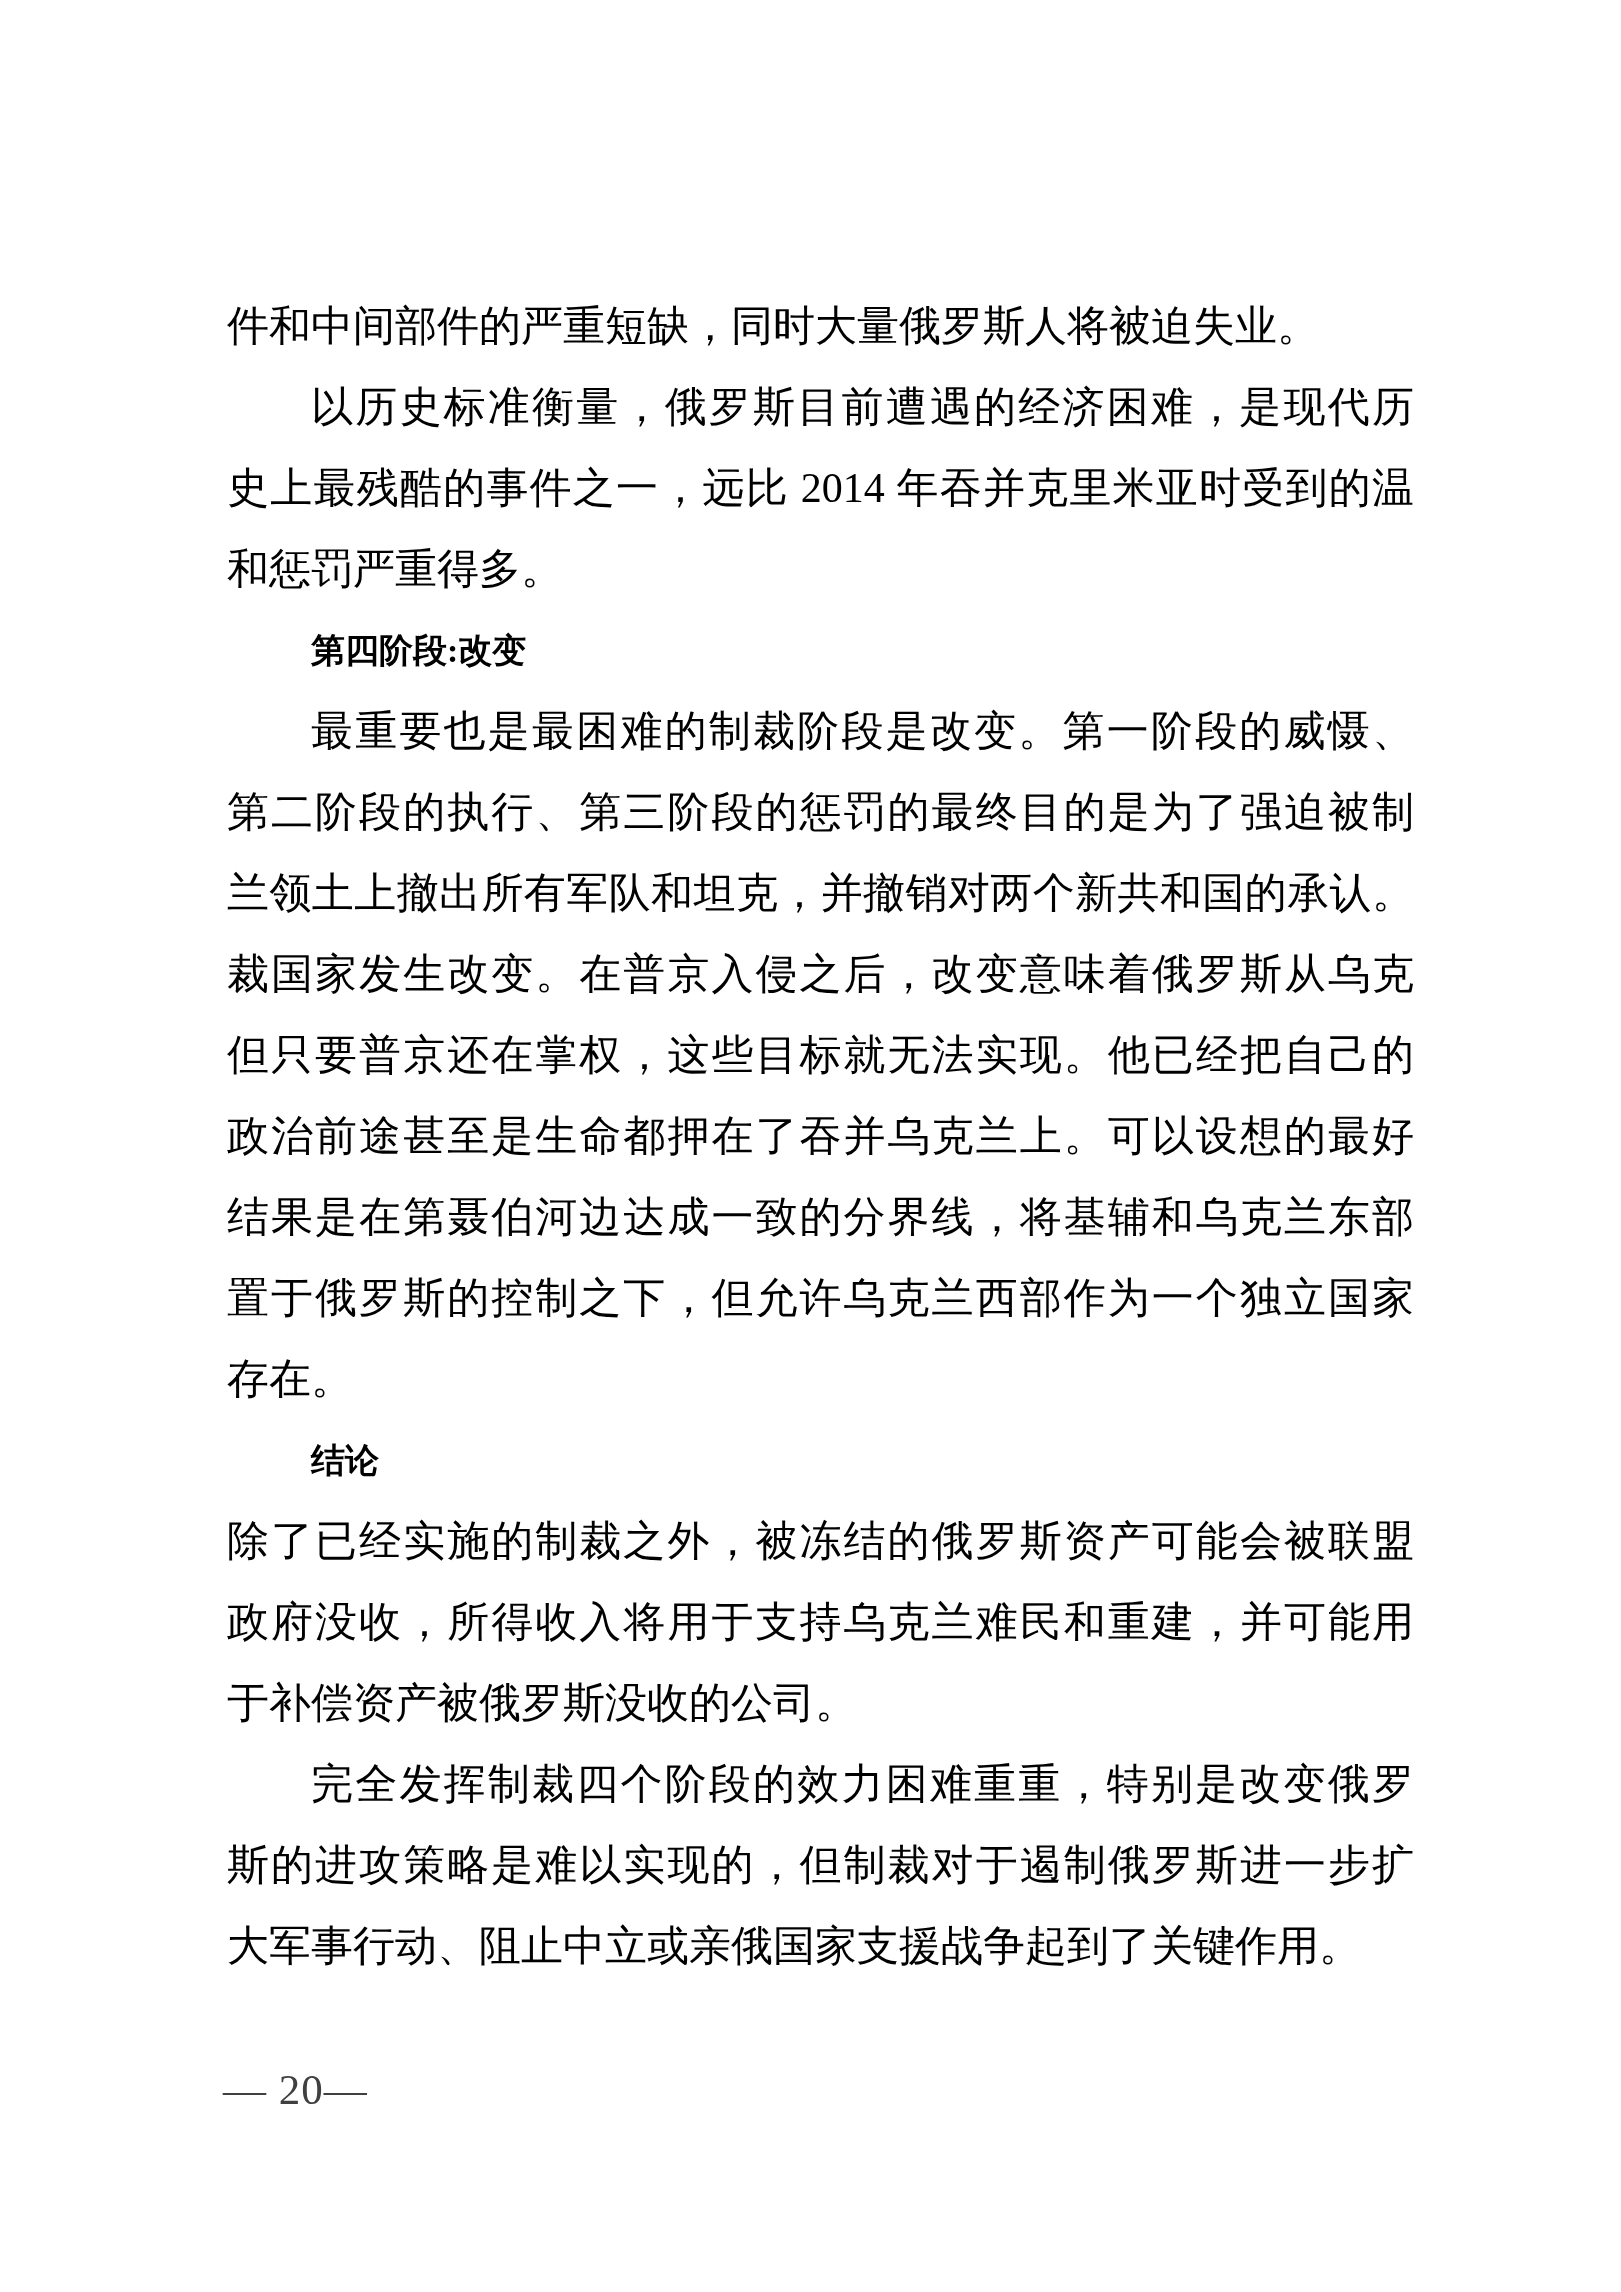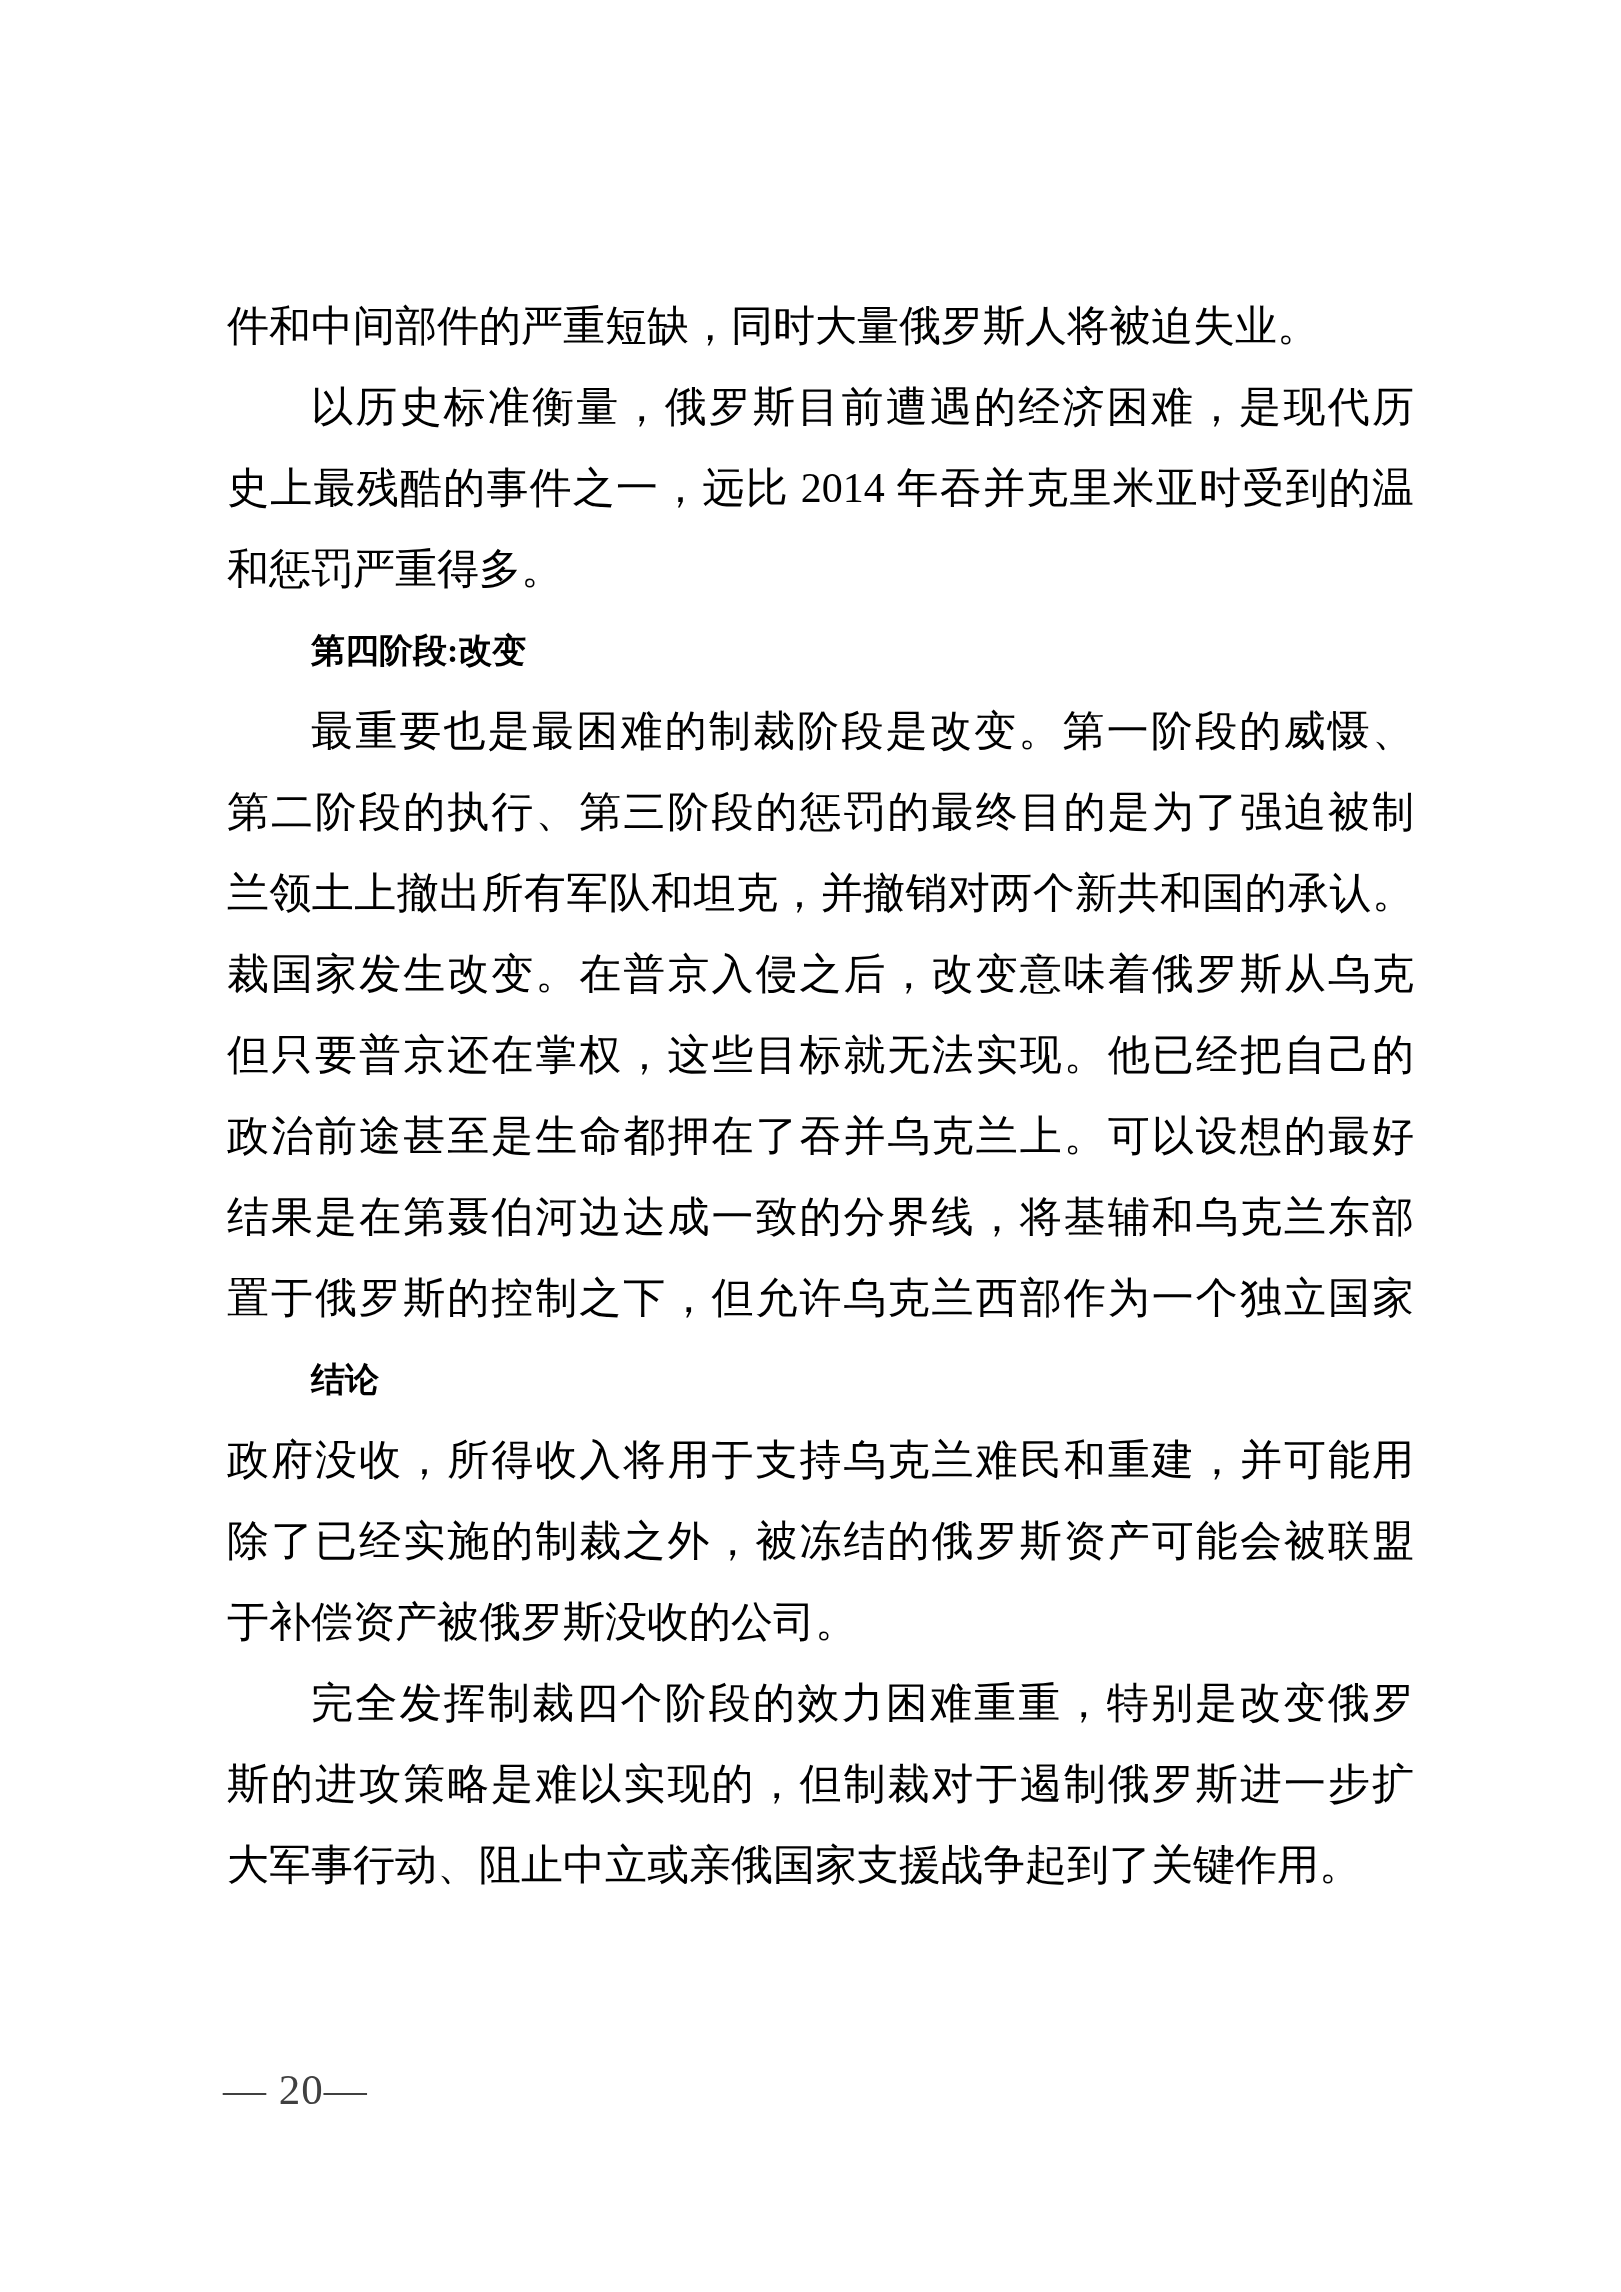--- a/index.html
+++ b/index.html
@@ -78,29 +78,30 @@
 
     <div class="para">
       <div class="line j ind">最重要也是最困难的制裁阶段是改变。第一阶段的威慑、</div>
       <div class="line j">第二阶段的执行、第三阶段的惩罚的最终目的是为了强迫被制</div>
       <div class="line j">兰领土上撤出所有军队和坦克，并撤销对两个新共和国的承认。</div>
       <div class="line j">裁国家发生改变。在普京入侵之后，改变意味着俄罗斯从乌克</div>
       <div class="line j">但只要普京还在掌权，这些目标就无法实现。他已经把自己的</div>
       <div class="line j">政治前途甚至是生命都押在了吞并乌克兰上。可以设想的最好</div>
       <div class="line j">结果是在第聂伯河边达成一致的分界线，将基辅和乌克兰东部</div>
       <div class="line j">置于俄罗斯的控制之下，但允许乌克兰西部作为一个独立国家</div>
+      <div class="line">存在。</div>
     </div>
 
     <div class="para">
       <div class="line heading ind">结论</div>
     </div>
 
     <div class="para">
+      <div class="line j">除了已经实施的制裁之外，被冻结的俄罗斯资产可能会被联盟</div>
       <div class="line j">政府没收，所得收入将用于支持乌克兰难民和重建，并可能用</div>
-      <div class="line j">除了已经实施的制裁之外，被冻结的俄罗斯资产可能会被联盟</div>
       <div class="line">于补偿资产被俄罗斯没收的公司。</div>
     </div>
 
     <div class="para">
       <div class="line j ind">完全发挥制裁四个阶段的效力困难重重，特别是改变俄罗</div>
       <div class="line j">斯的进攻策略是难以实现的，但制裁对于遏制俄罗斯进一步扩</div>
       <div class="line">大军事行动、阻止中立或亲俄国家支援战争起到了关键作用。</div>
     </div>
 
   </div>

